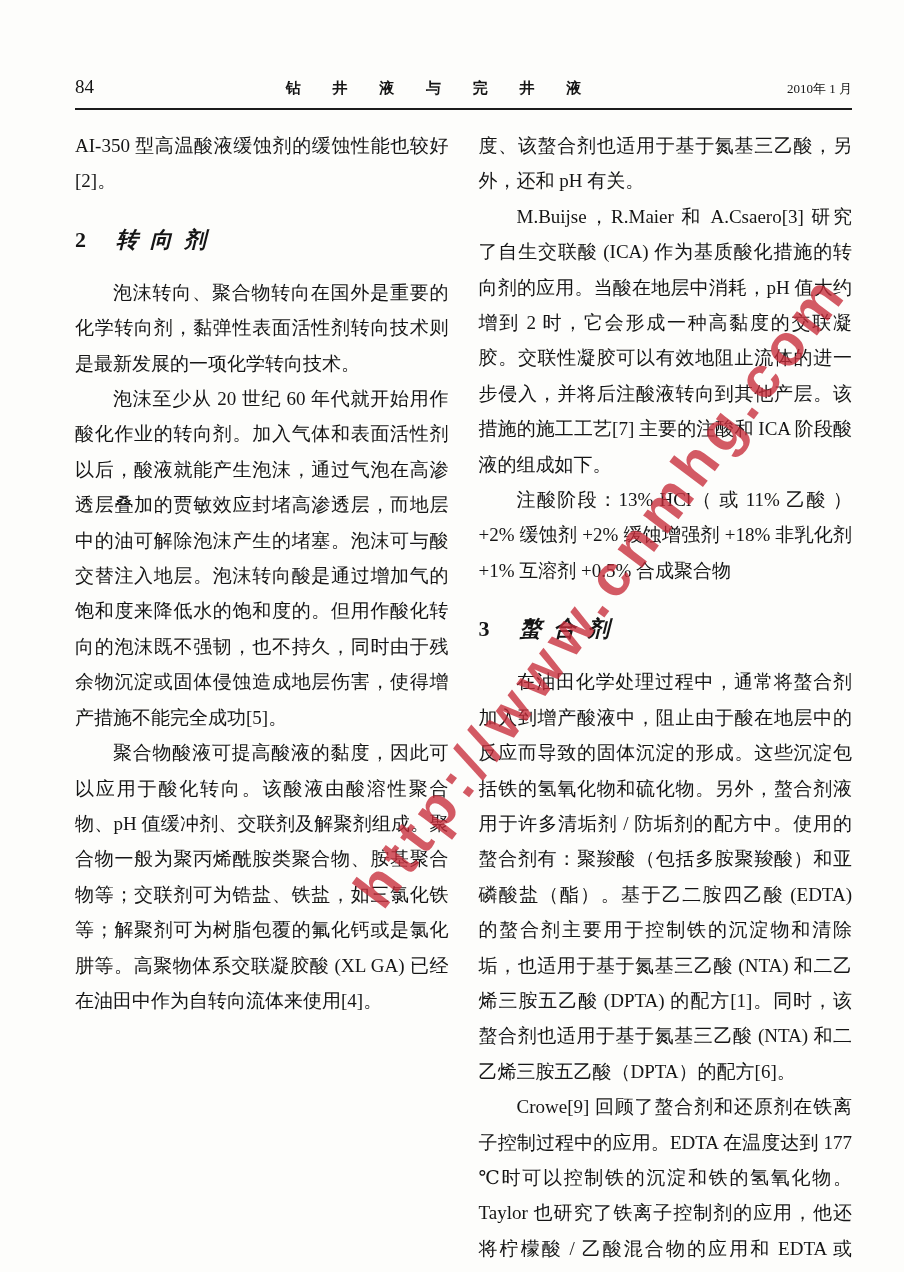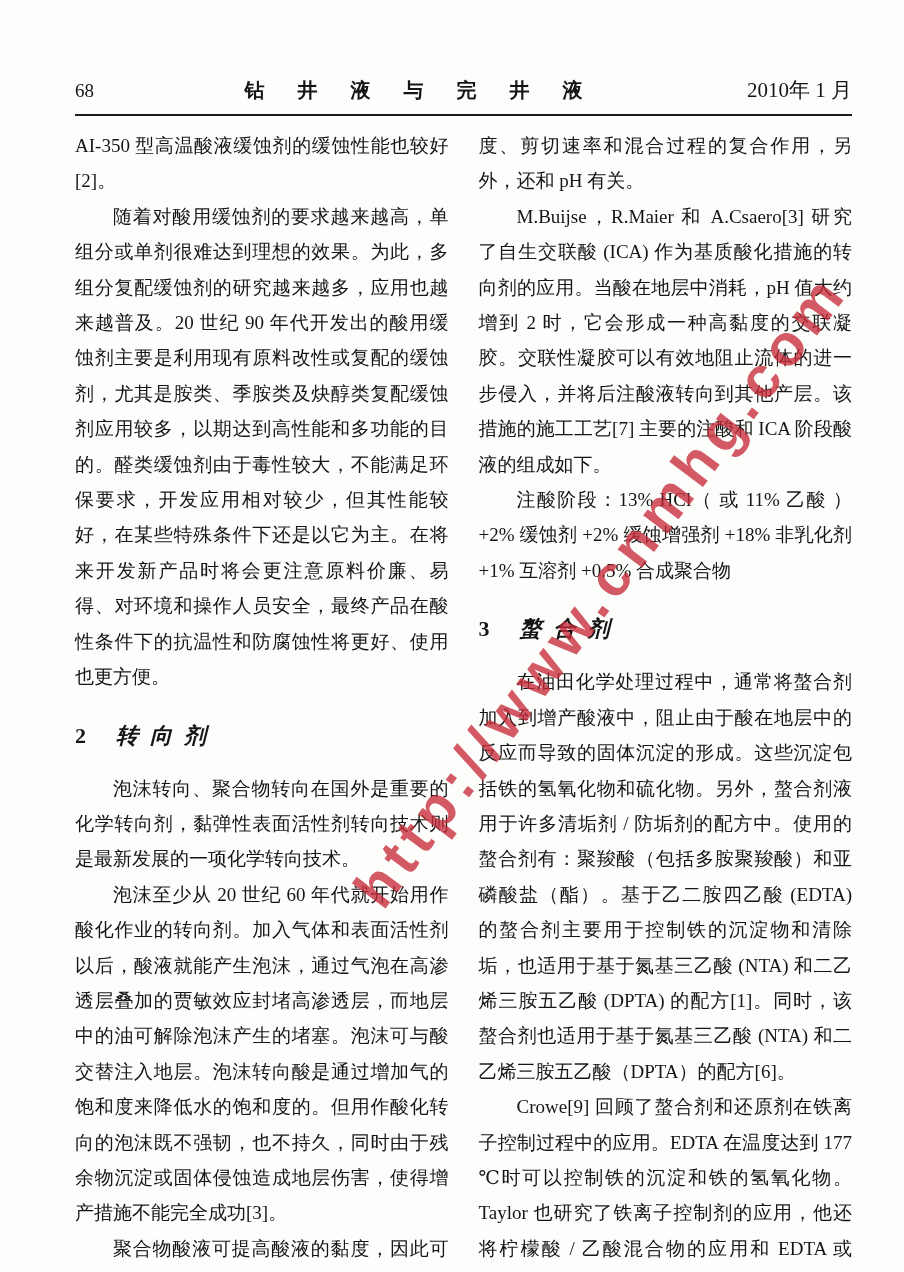--- a/index.html
+++ b/index.html
@@ -17,22 +17,22 @@
   .page-header {
     position: absolute;
     top: 76px; left: 75px; right: 52px;
     display: flex;
     align-items: baseline;
     justify-content: space-between;
     font-size: 19px;
     padding-bottom: 10px;
     border-bottom: 2.5px solid #1c1c1c;
   }
-  .journal-title { letter-spacing: 14px; font-weight: bold; font-size: 20px; }
-  .issue-date { font-size: 21px; }
+  .journal-title { letter-spacing: 14px; font-weight: bold; font-size: 15px; }
+  .issue-date { font-size: 13px; }
   
   .columns {
     position: absolute;
     top: 128px; left: 75px; right: 52px; bottom: 0;
     display: flex;
     gap: 30px;
   }
   .col { flex: 1; min-width: 0; }
   .col p {
     margin: 0;
@@ -69,44 +69,43 @@
   }
 </style>
 </head>
 <body>
 
 <div class="page">
 
   <div class="watermark">http://www.cnmhg.com</div>
 
   <div class="page-header">
-    <span class="page-num">68</span>
+    <span class="page-num">84</span>
     <span class="journal-title">钻 井 液 与 完 井 液</span>
     <span class="issue-date">2010年 1 月</span>
   </div>
 
   <div class="columns">
 
     <div class="col">
       <p class="no-indent">AI-350 型高温酸液缓蚀剂的缓蚀性能也较好[2]。</p>
-      <p>随着对酸用缓蚀剂的要求越来越高，单组分或单剂很难达到理想的效果。为此，多组分复配缓蚀剂的研究越来越多，应用也越来越普及。20 世纪 90 年代开发出的酸用缓蚀剂主要是利用现有原料改性或复配的缓蚀剂，尤其是胺类、季胺类及炔醇类复配缓蚀剂应用较多，以期达到高性能和多功能的目的。醛类缓蚀剂由于毒性较大，不能满足环保要求，开发应用相对较少，但其性能较好，在某些特殊条件下还是以它为主。在将来开发新产品时将会更注意原料价廉、易得、对环境和操作人员安全，最终产品在酸性条件下的抗温性和防腐蚀性将更好、使用也更方便。</p>
 
       <div class="section-heading">
         <span class="section-number">2</span>
         <span class="section-title">转向剂</span>
       </div>
 
       <p>泡沫转向、聚合物转向在国外是重要的化学转向剂，黏弹性表面活性剂转向技术则是最新发展的一项化学转向技术。</p>
-      <p>泡沫至少从 20 世纪 60 年代就开始用作酸化作业的转向剂。加入气体和表面活性剂以后，酸液就能产生泡沫，通过气泡在高渗透层叠加的贾敏效应封堵高渗透层，而地层中的油可解除泡沫产生的堵塞。泡沫可与酸交替注入地层。泡沫转向酸是通过增加气的饱和度来降低水的饱和度的。但用作酸化转向的泡沫既不强韧，也不持久，同时由于残余物沉淀或固体侵蚀造成地层伤害，使得增产措施不能完全成功[3]。</p>
+      <p>泡沫至少从 20 世纪 60 年代就开始用作酸化作业的转向剂。加入气体和表面活性剂以后，酸液就能产生泡沫，通过气泡在高渗透层叠加的贾敏效应封堵高渗透层，而地层中的油可解除泡沫产生的堵塞。泡沫可与酸交替注入地层。泡沫转向酸是通过增加气的饱和度来降低水的饱和度的。但用作酸化转向的泡沫既不强韧，也不持久，同时由于残余物沉淀或固体侵蚀造成地层伤害，使得增产措施不能完全成功[5]。</p>
       <p>聚合物酸液可提高酸液的黏度，因此可以应用于酸化转向。该酸液由酸溶性聚合物、pH 值缓冲剂、交联剂及解聚剂组成。聚合物一般为聚丙烯酰胺类聚合物、胺基聚合物等；交联剂可为锆盐、铁盐，如三氯化铁等；解聚剂可为树脂包覆的氟化钙或是氯化肼等。高聚物体系交联凝胶酸 (XL GA) 已经在油田中作为自转向流体来使用[4]。</p>
 
     </div>
 
     <div class="col">
-      <p class="no-indent">度、剪切速率和混合过程的复合作用，另外，还和 pH 有关。</p>
+      <p class="no-indent">度、该螯合剂也适用于基于氮基三乙酸，另外，还和 pH 有关。</p>
       <p>M.Buijse，R.Maier 和 A.Csaero[3] 研究了自生交联酸 (ICA) 作为基质酸化措施的转向剂的应用。当酸在地层中消耗，pH 值大约增到 2 时，它会形成一种高黏度的交联凝胶。交联性凝胶可以有效地阻止流体的进一步侵入，并将后注酸液转向到其他产层。该措施的施工工艺[7] 主要的注酸和 ICA 阶段酸液的组成如下。</p>
       <p>注酸阶段：13% HCl（ 或 11% 乙酸 ）+2% 缓蚀剂 +2% 缓蚀增强剂 +18% 非乳化剂 +1% 互溶剂 +0.5% 合成聚合物</p>
 
       <div class="section-heading">
         <span class="section-number">3</span>
         <span class="section-title">螯合剂</span>
       </div>
 
       <p>在油田化学处理过程中，通常将螯合剂加入到增产酸液中，阻止由于酸在地层中的反应而导致的固体沉淀的形成。这些沉淀包括铁的氢氧化物和硫化物。另外，螯合剂液用于许多清垢剂 / 防垢剂的配方中。使用的螯合剂有：聚羧酸（包括多胺聚羧酸）和亚磷酸盐（酯）。基于乙二胺四乙酸 (EDTA) 的螯合剂主要用于控制铁的沉淀物和清除垢，也适用于基于氮基三乙酸 (NTA) 和二乙烯三胺五乙酸 (DPTA) 的配方[1]。同时，该螯合剂也适用于基于氮基三乙酸 (NTA) 和二乙烯三胺五乙酸（DPTA）的配方[6]。</p>
       <p>Crowe[9] 回顾了螯合剂和还原剂在铁离子控制过程中的应用。EDTA 在温度达到 177 ℃时可以控制铁的沉淀和铁的氢氧化物。Taylor 也研究了铁离子控制剂的应用，他还将柠檬酸 / 乙酸混合物的应用和 EDTA 或 NTA 作了比较，声明 EDTA 在 15%HCl 中不能充分溶解以有效地控制 Fe³⁺ 的量。Brezinski 却认为在 HCl/ 碳酸盐试验中，EDTA 和 NTA 作为铁离子控制剂是不稳定的，建议使用硫化物控制剂。</p>

